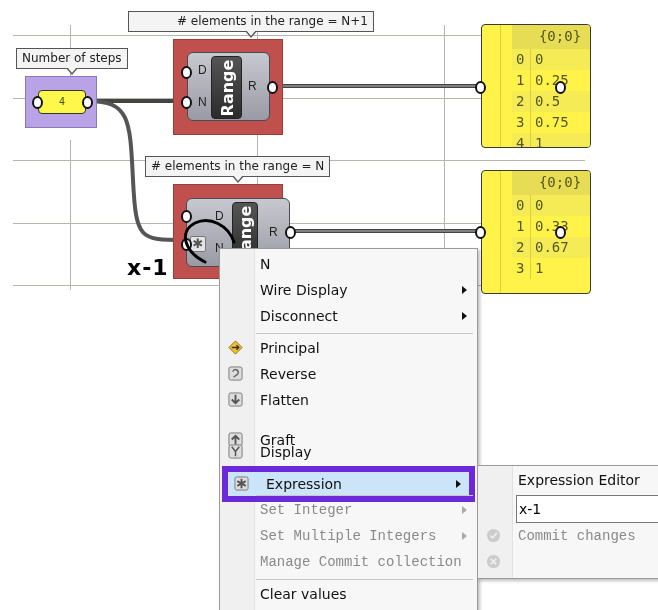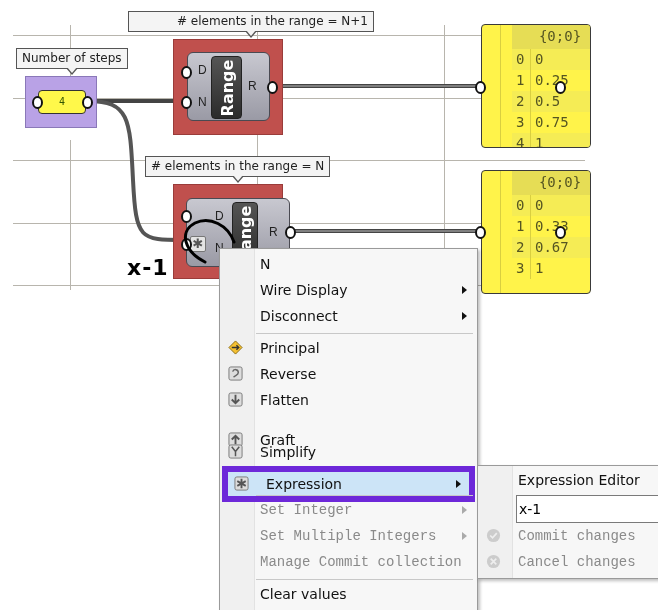--- a/index.html
+++ b/index.html
@@ -185,21 +185,21 @@
     <svg class="ico" viewBox="0 0 16 16">
         <rect x="1" y="1" width="14" height="14" rx="2" fill="#ddd" stroke="#777"></rect>
         <path d="M8 13 V4 M4 8 L8 4 L12 8" stroke="#555" stroke-width="2" fill="none"></path>
       </svg>
     <span>Graft</span></div>
   <div class="mi" style="top:191px;">
     <svg class="ico" viewBox="0 0 16 16">
         <rect x="1" y="1" width="14" height="14" rx="2" fill="#ddd" stroke="#777"></rect>
         <path d="M4 3 L8 8 L12 3 M8 8 V13" stroke="#555" stroke-width="1.6" fill="none"></path>
       </svg>
-    <span>Simplify</span></div>
+    <span>Display</span></div>
   <div class="mi hl" style="top:217px;">
     <svg class="ico" viewBox="0 0 16 16">
         <rect x="1" y="1" width="14" height="14" rx="2" fill="#ddd" stroke="#777"></rect>
         <path d="M8 3 V13 M3.5 5.5 L12.5 10.5 M12.5 5.5 L3.5 10.5" stroke="#555" stroke-width="2"></path>
       </svg>
     <span>Expression</span><span class="arrow"></span></div>
   <div class="sep" style="top:246px;"></div>
 
   <div class="mi disabled" style="top:249px;"><span>Set Integer</span><span class="arrow"></span></div>
   <div class="mi disabled" style="top:275px;"><span>Set Multiple Integers</span><span class="arrow"></span></div>
@@ -216,14 +216,14 @@
     <svg class="ico" viewBox="0 0 16 16">
         <circle cx="8" cy="8" r="7" fill="#ccc"></circle>
         <path d="M4.5 8 L7 10.5 L11.5 5.5" stroke="#eee" stroke-width="1.8" fill="none"></path>
       </svg>
     <span>Commit changes</span></div>
   <div class="mi disabled" style="top:84px;">
     <svg class="ico" viewBox="0 0 16 16">
         <circle cx="8" cy="8" r="7" fill="#ccc"></circle>
         <path d="M5 5 L11 11 M11 5 L5 11" stroke="#eee" stroke-width="1.8"></path>
       </svg>
-    <span>Cancel changes</span></div>
+    </div>
 </div>
 
 </body></html>

